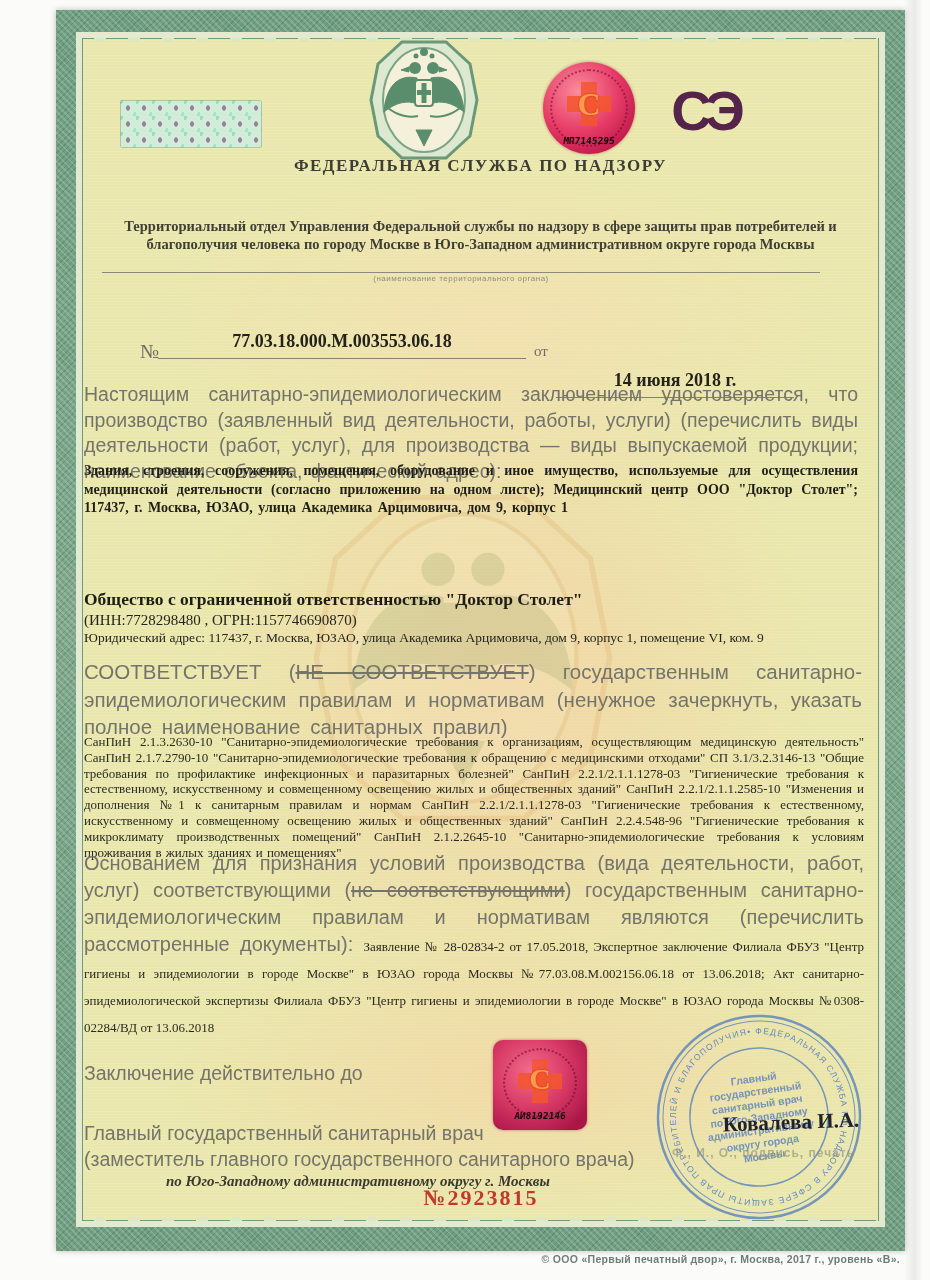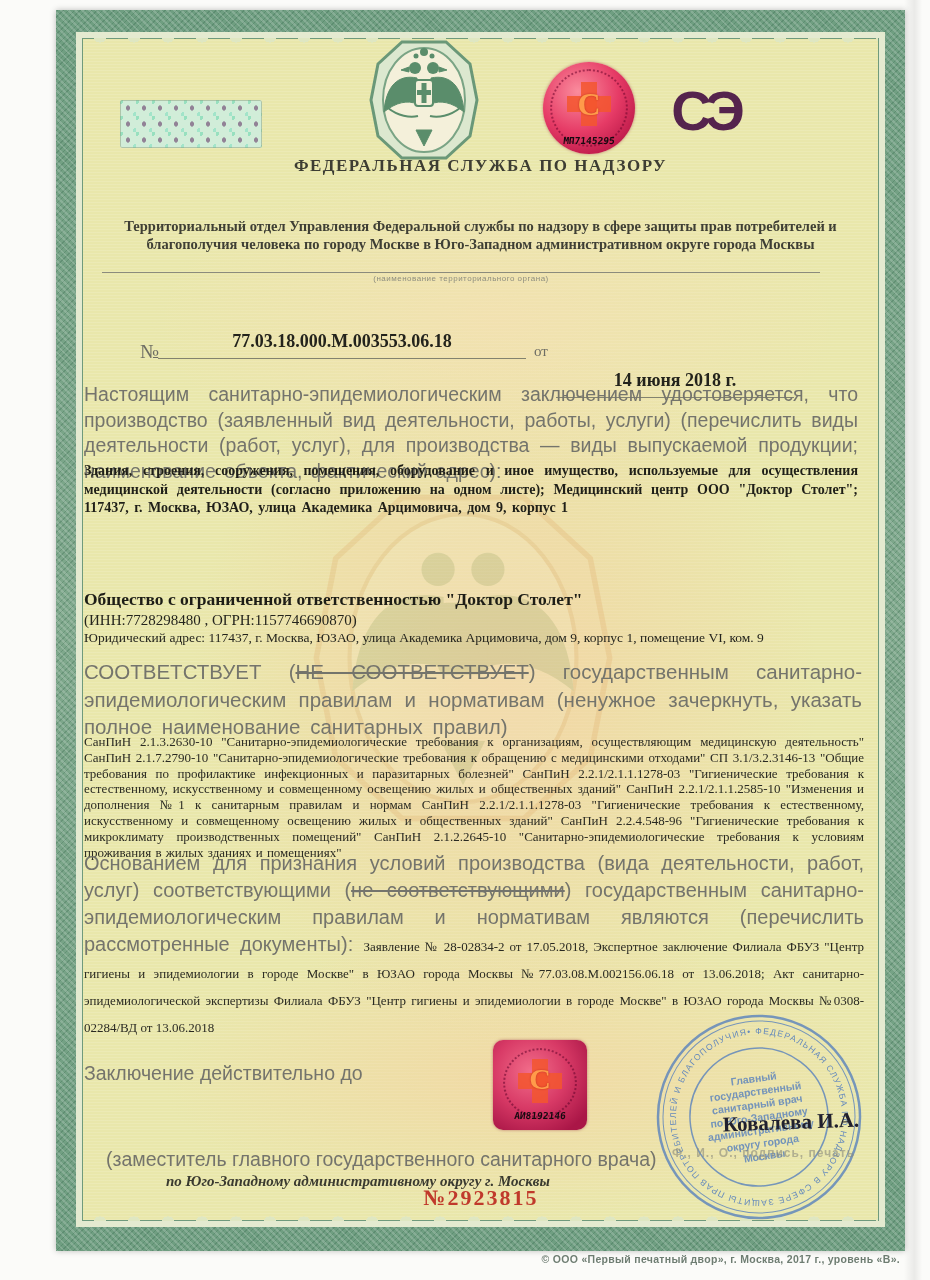--- a/index.html
+++ b/index.html
@@ -62,21 +62,21 @@
   .app-addr{left:28px;width:790px;top:620px;font-size:13.5px;color:#24241d;}
 
   .comp{left:28px;width:778px;top:648px;font-size:20.5px;line-height:27.5px;word-spacing:4px;}
   .rules{left:28px;width:780px;top:724px;font-size:13px;line-height:15.8px;color:#2a2a22;word-spacing:1px;}
 
   .basis{left:28px;width:780px;top:840px;font-size:20px;line-height:27px;word-spacing:3px;}
   .basis-docs{font-family:"Liberation Serif",serif;font-size:13px;line-height:16px;color:#2a2a22;word-spacing:0;margin-top:45px;}
 
   .validity{left:28px;top:1052px;font-size:19.5px;}
   .sig1{left:28px;top:1112px;font-size:19.5px;}
-  .sig2{left:28px;top:1138px;font-size:19.5px;padding-left:22px;}
+  .sig2{left:28px;top:1138px;font-size:19.5px;}
   .sig3{left:110px;width:480px;top:1163px;font-size:15px;font-style:italic;font-weight:bold;color:#3a3a30;text-align:left;}
   .blank-num{left:240px;width:370px;top:1175px;font-size:22px;letter-spacing:2px;font-weight:bold;color:#c0392b;text-align:center;}
 
   .kovaleva{left:620px;width:230px;top:1100px;font-size:21px;font-weight:bold;color:#20202e;text-align:center;transform:rotate(-2deg);z-index:6;}
   .fio-cap{left:600px;width:215px;top:1136px;font-size:12px;color:#8a8a7c;opacity:.6;letter-spacing:1px;text-align:center;z-index:6;font-weight:bold;}
 
   .footer{position:absolute;right:30px;top:1253px;font-size:10.5px;font-weight:bold;color:#6e7d72;letter-spacing:.3px;}
 
   
   .foil{left:64px;top:90px;width:142px;height:48px;border-radius:2px;opacity:.9;
@@ -197,20 +197,21 @@
 
   <div class="abs sans gray validity">Заключение действительно до</div>
 
   <div class="abs holo-sq">
     <div class="ring"></div>
     <div class="holo-cross"></div>
     <div class="holo-c serif">С</div>
     <div class="holo-num">АИ8192146</div>
   </div>
 
+  <div class="abs sans gray sig1">Главный государственный санитарный врач</div>
   <div class="abs sans gray sig2">(заместитель главного государственного санитарного врача)</div>
   <div class="abs serif sig3">по Юго-Западному административному округу г. Москвы</div>
   <div class="abs serif blank-num">№2923815</div>
 
   <svg class="abs stamp" viewBox="0 0 214 214">
     <g fill="none" stroke="#5b83bd" opacity="0.88">
       <circle cx="107" cy="107" r="101" stroke-width="2.5"></circle>
       <circle cx="107" cy="107" r="96" stroke-width="1"></circle>
       <circle cx="107" cy="107" r="69" stroke-width="1.5"></circle>
     </g>

